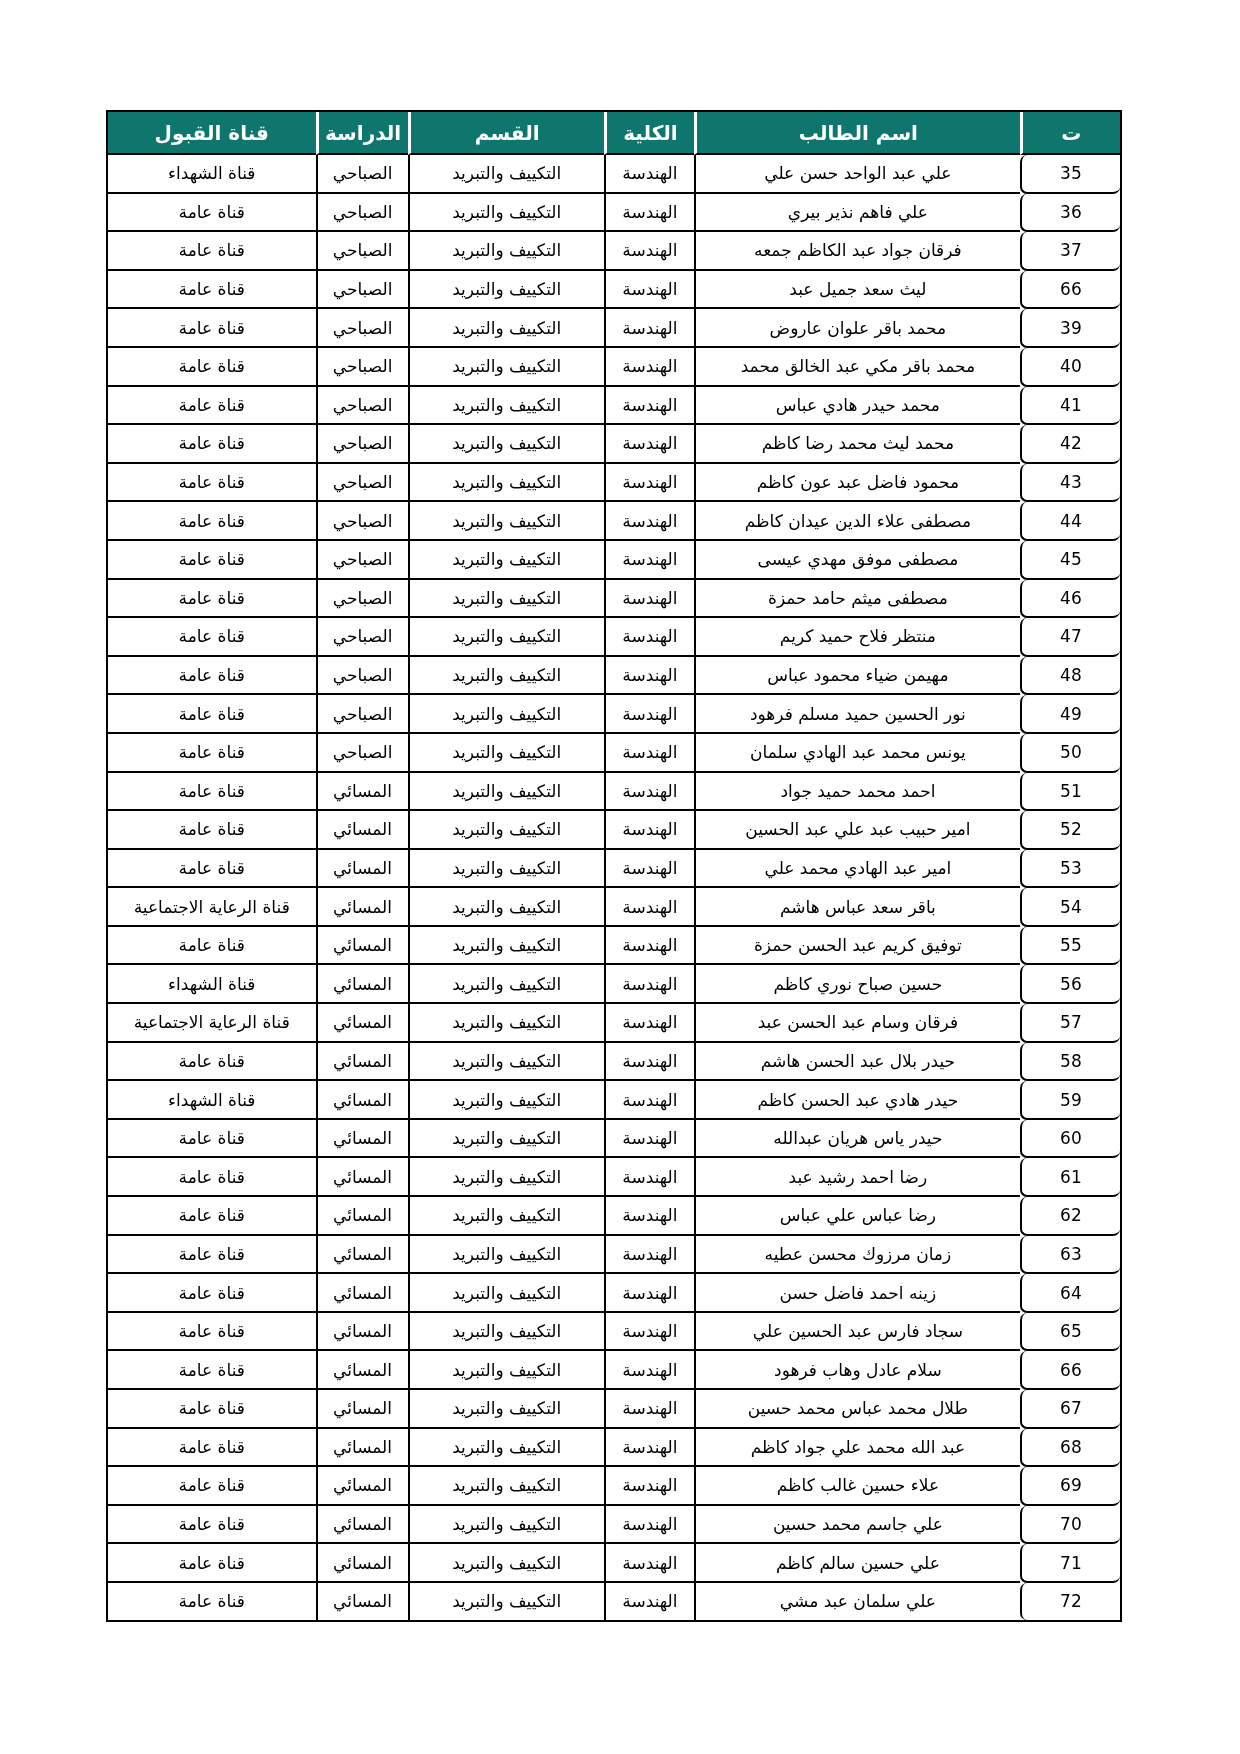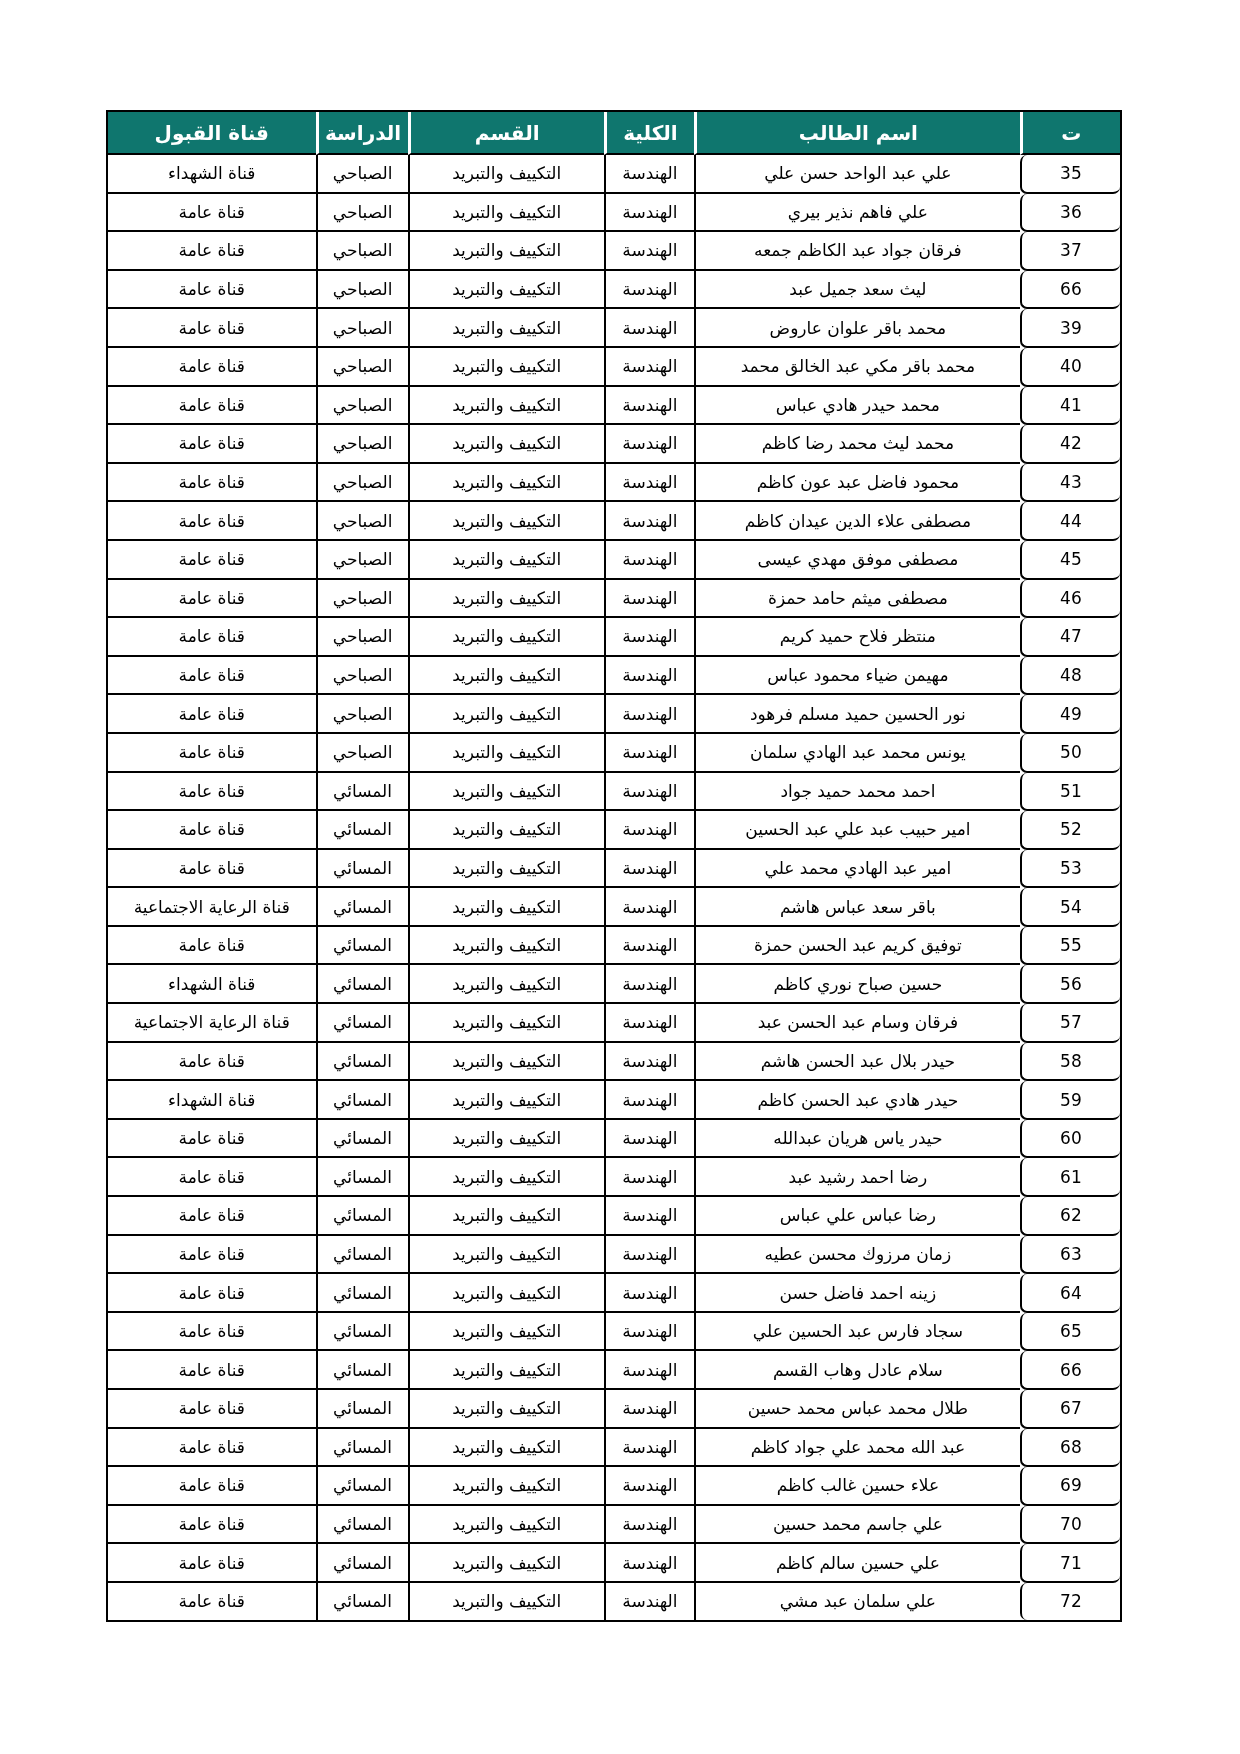--- a/index.html
+++ b/index.html
@@ -330,21 +330,21 @@
         <tr>
           <td class="col-no">65</td>
           <td class="col-name">سجاد فارس عبد الحسين علي</td>
           <td class="col-college">الهندسة</td>
           <td class="col-dept">التكييف والتبريد</td>
           <td class="col-study">المسائي</td>
           <td class="col-channel">قناة عامة</td>
         </tr>
         <tr>
           <td class="col-no">66</td>
-          <td class="col-name">سلام عادل وهاب القسم</td>
+          <td class="col-name">سلام عادل وهاب فرهود</td>
           <td class="col-college">الهندسة</td>
           <td class="col-dept">التكييف والتبريد</td>
           <td class="col-study">المسائي</td>
           <td class="col-channel">قناة عامة</td>
         </tr>
         <tr>
           <td class="col-no">67</td>
           <td class="col-name">طلال محمد عباس محمد حسين</td>
           <td class="col-college">الهندسة</td>
           <td class="col-dept">التكييف والتبريد</td>

